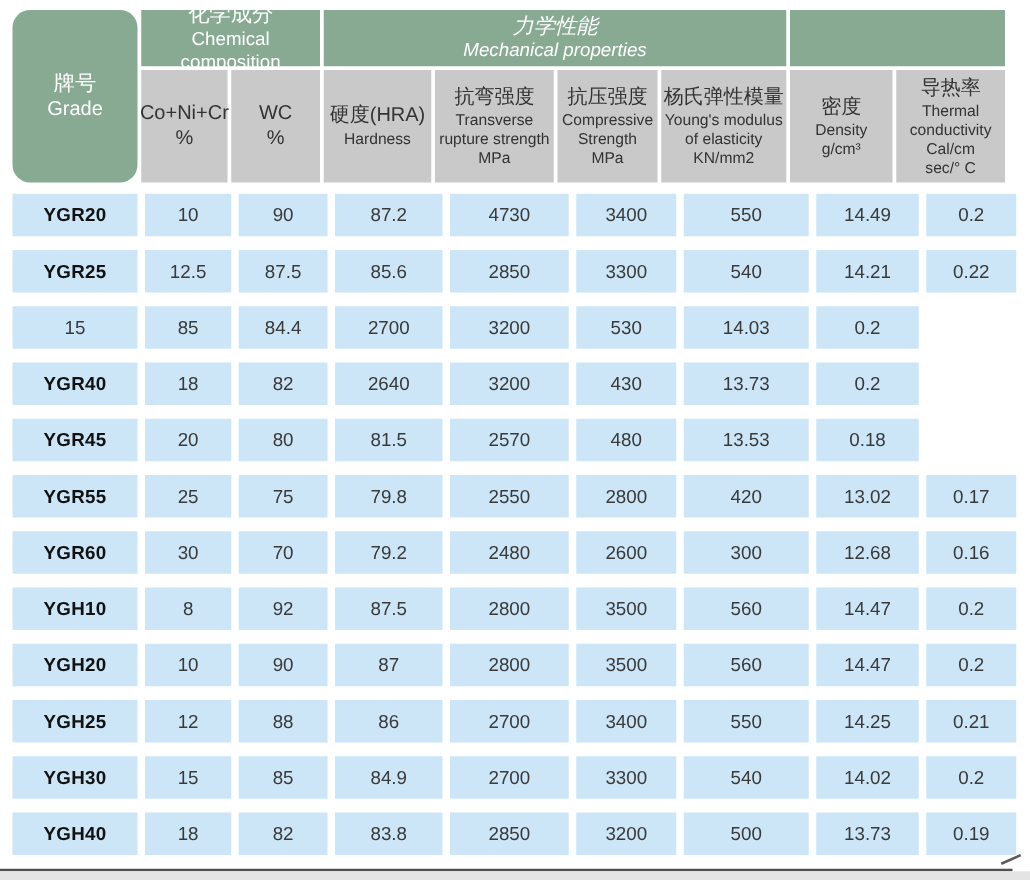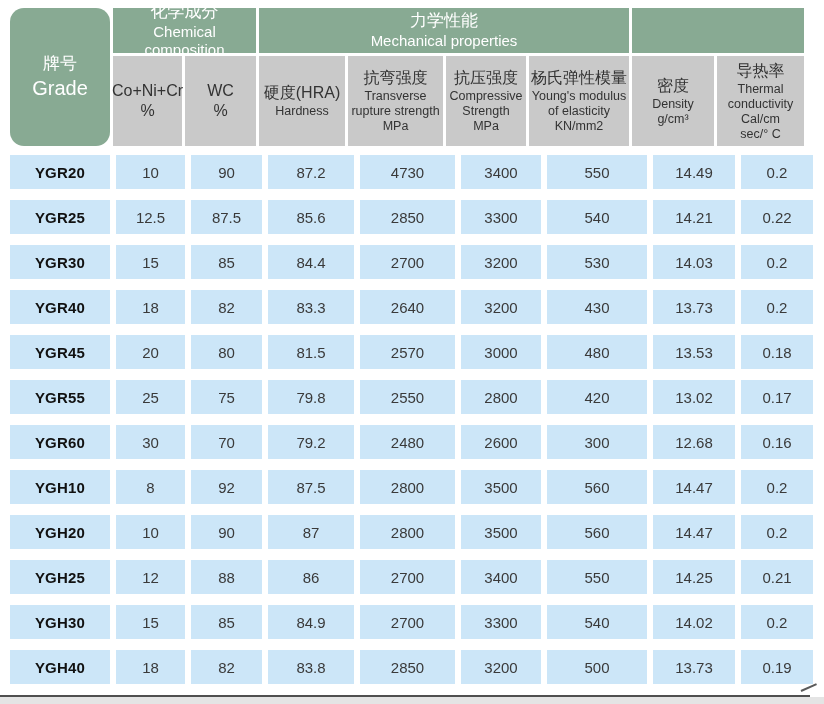--- a/index.html
+++ b/index.html
@@ -16,27 +16,27 @@
     grid-template-columns:100px 69px 71px 86px 95px 80px 100px 82px 87px;
     grid-template-rows:45px 90px;
     gap:3px;
   }
   .green{background:#88aa93;color:#ffffff;}
   .grade-cell{
     grid-column:1;grid-row:1/3;
     display:flex;flex-direction:column;align-items:center;justify-content:center;border-radius:14px;
   }
   .grade-cell .zh{font-size:17px;line-height:1.3;}
-  .grade-cell .en{font-size:20px;line-height:1.3;}
+  .grade-cell .en{font-size:16px;line-height:1.3;}
   .band{
     display:flex;flex-direction:column;align-items:center;justify-content:center;
     text-align:center;
   }
   .band-chem{grid-column:2/4;grid-row:1;}
-  .band-mech{grid-column:4/8;grid-row:1;}
+  .band-mech{grid-column:4/8;grid-row:1;font-style:italic;}
   .band-blank{grid-column:8/10;grid-row:1;}
   .band .zh{font-size:17px;line-height:1.2;}
   .band .en{font-size:15px;line-height:1.2;}
   .sub-cell{
     grid-row:2;
     background:#c9c9c9;color:#333333;
     display:flex;flex-direction:column;align-items:center;justify-content:center;
     text-align:center;
   }
   .sub-cell .zh{font-size:16px;line-height:1.25;white-space:pre-line;}
@@ -153,50 +153,47 @@
     <div class="cell">87.5</div>
     <div class="cell">85.6</div>
     <div class="cell">2850</div>
     <div class="cell">3300</div>
     <div class="cell">540</div>
     <div class="cell">14.21</div>
     <div class="cell">0.22</div>
   </div>
 
   <div class="data-row">
-    <div class="cell grade">YGR30</div>
     <div class="cell">15</div>
     <div class="cell">85</div>
     <div class="cell">84.4</div>
     <div class="cell">2700</div>
     <div class="cell">3200</div>
     <div class="cell">530</div>
     <div class="cell">14.03</div>
     <div class="cell">0.2</div>
   </div>
 
   <div class="data-row">
     <div class="cell grade">YGR40</div>
     <div class="cell">18</div>
     <div class="cell">82</div>
-    <div class="cell">83.3</div>
     <div class="cell">2640</div>
     <div class="cell">3200</div>
     <div class="cell">430</div>
     <div class="cell">13.73</div>
     <div class="cell">0.2</div>
   </div>
 
   <div class="data-row">
     <div class="cell grade">YGR45</div>
     <div class="cell">20</div>
     <div class="cell">80</div>
     <div class="cell">81.5</div>
     <div class="cell">2570</div>
-    <div class="cell">3000</div>
     <div class="cell">480</div>
     <div class="cell">13.53</div>
     <div class="cell">0.18</div>
   </div>
 
   <div class="data-row">
     <div class="cell grade">YGR55</div>
     <div class="cell">25</div>
     <div class="cell">75</div>
     <div class="cell">79.8</div>

